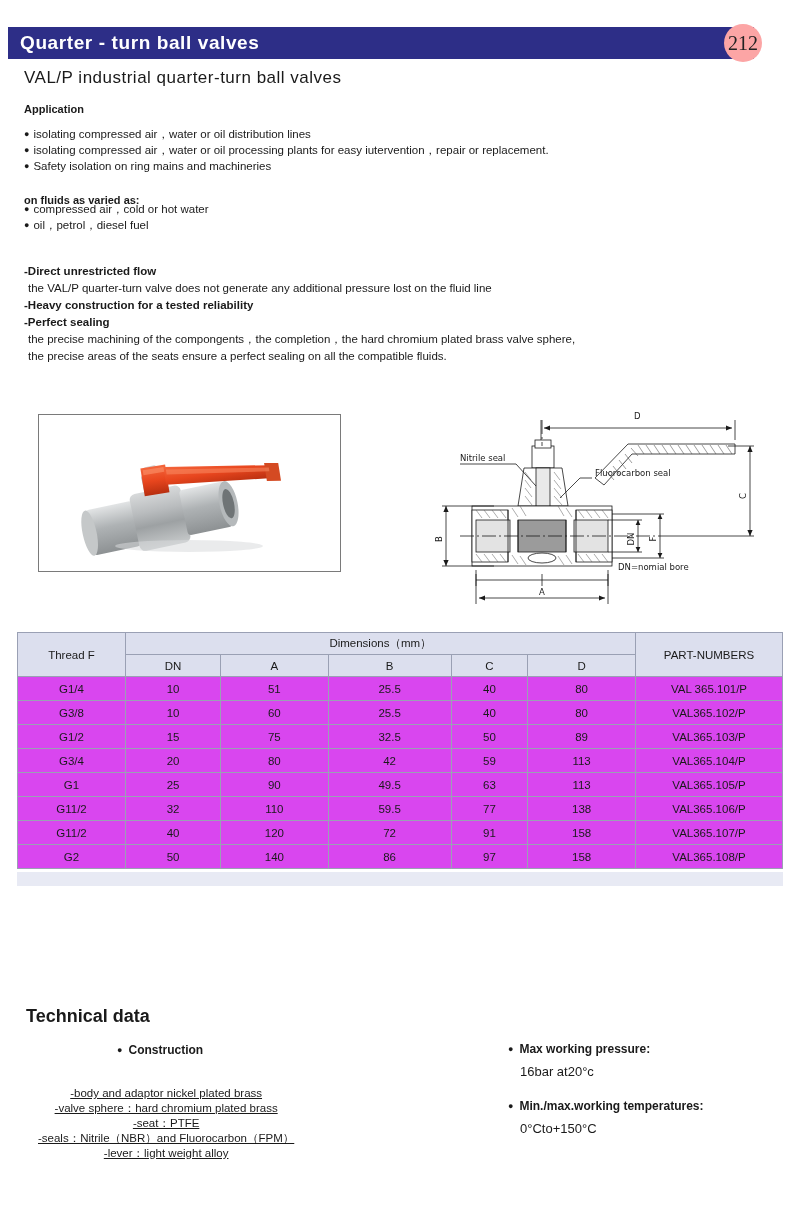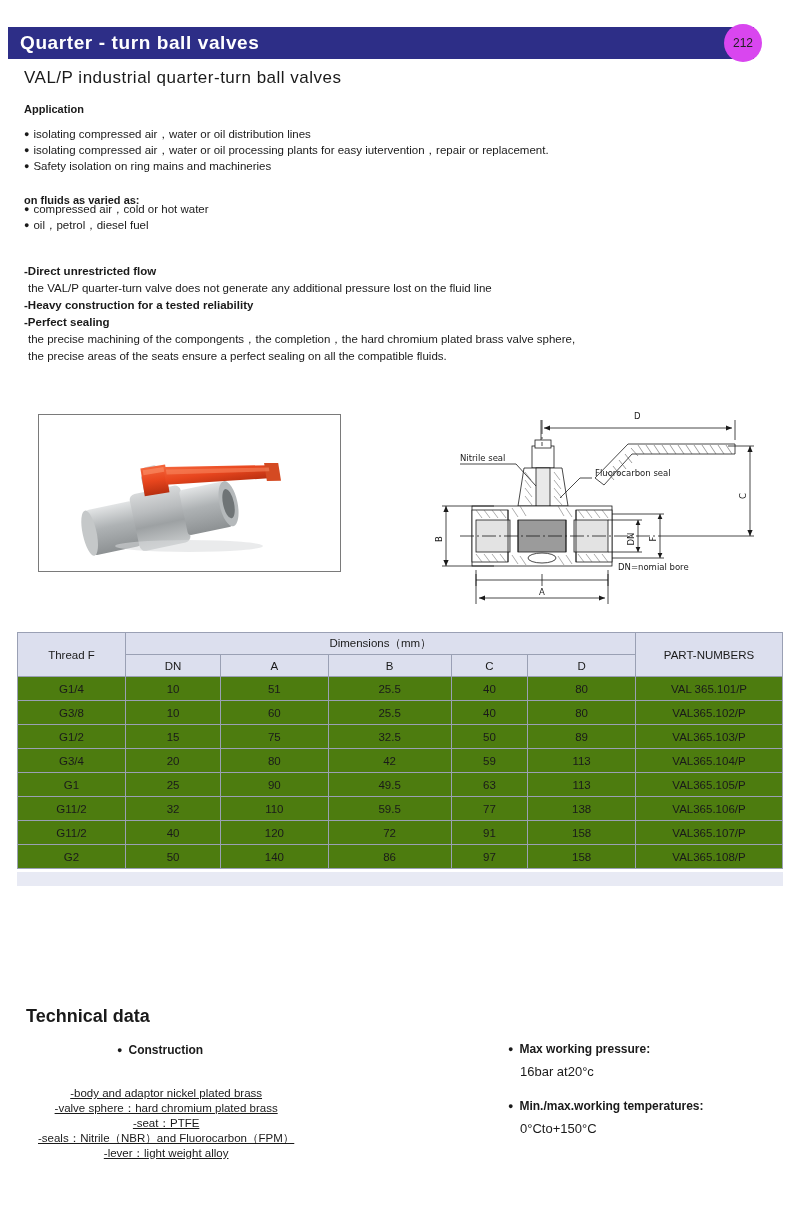--- a/index.html
+++ b/index.html
@@ -29,27 +29,28 @@
     font-weight: bold;
     letter-spacing: 0.6px;
     padding-left: 12px;
     white-space: nowrap;
   }
   .page-badge {
     position: absolute;
     left: 724px; top: 24px;
     width: 38px; height: 38px;
     border-radius: 50%;
-    background: #d946ef;
+    background: #fca5a5;
     display: flex;
     align-items: center;
     justify-content: center;
-    font-size: 12px;
+    font-size: 20px;
     color: #222;
     z-index: 5;
+    font-family: Liberation Serif, serif;
   }
 
   
   .subtitle {
     position: absolute;
     left: 24px; top: 68px;
     font-size: 17px;
     font-weight: normal;
     letter-spacing: 0.5px;
     white-space: nowrap;
@@ -127,21 +128,21 @@
   table.dims thead th.thread {
     height: 44px;
     width: 108px;
   }
   table.dims thead th.dimgroup { height: 22px; }
   table.dims thead th.part {
     height: 44px;
     width: 147px;
   }
   table.dims tbody td {
-    background: #4d7c0f;
+    background: #d946ef;
     height: 24px;
   }
   .table-spacer {
     position: absolute;
     left: 17px; top: 872px;
     width: 766px; height: 14px;
     background: #e8eaf4;
   }
 
   

